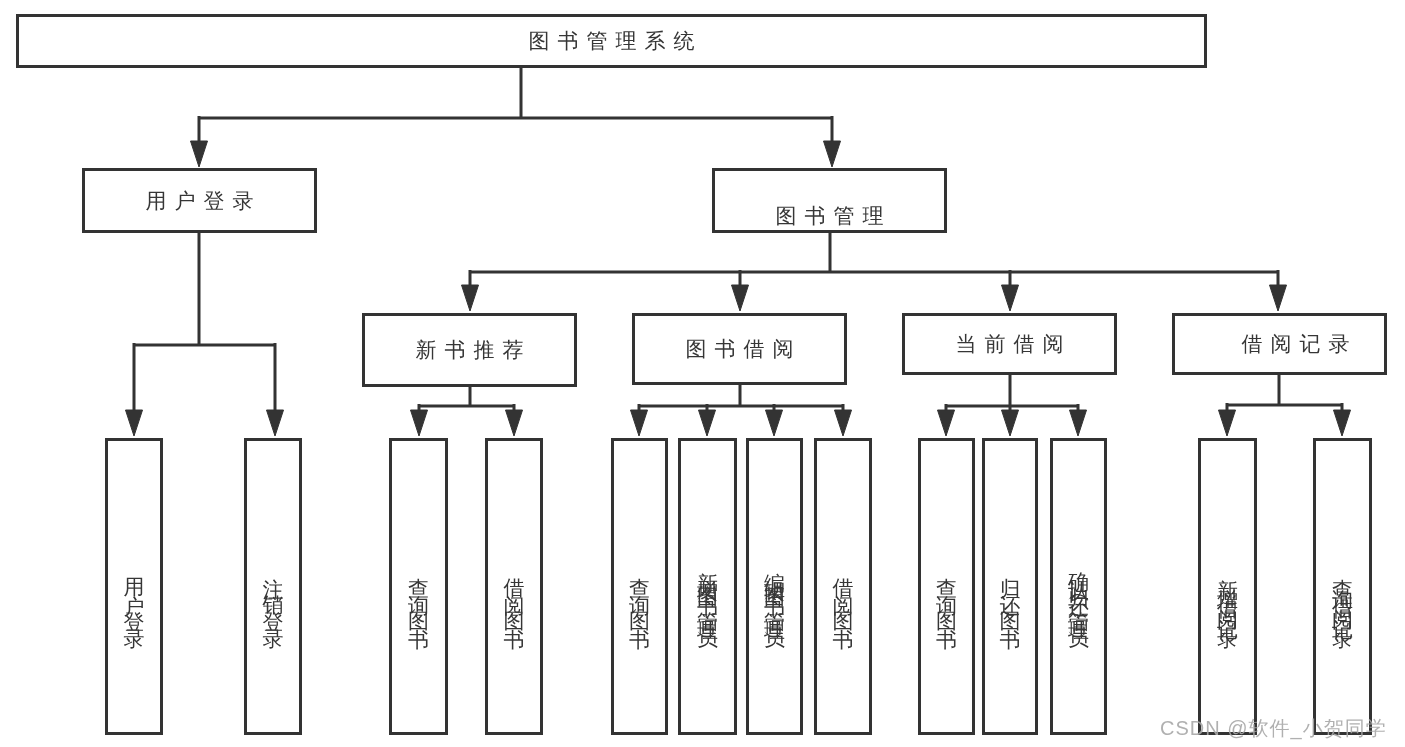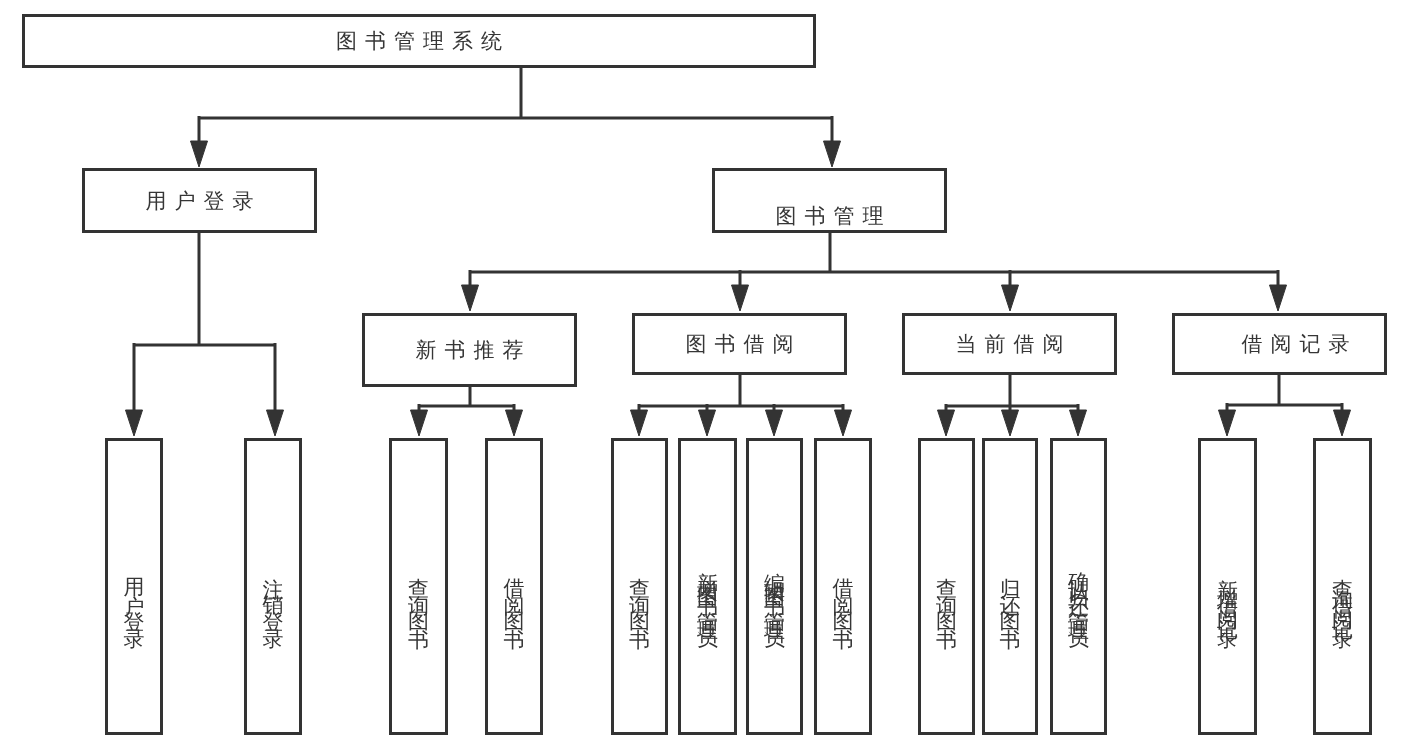--- a/index.html
+++ b/index.html
@@ -79,21 +79,21 @@
         <polygon points="834.5,410 851.5,410 843,436"></polygon>
         <polygon points="937.5,410 954.5,410 946,436"></polygon>
         <polygon points="1001.5,410 1018.5,410 1010,436"></polygon>
         <polygon points="1069.5,410 1086.5,410 1078,436"></polygon>
         <polygon points="1218.5,410 1235.5,410 1227,436"></polygon>
         <polygon points="1333.5,410 1350.5,410 1342,436"></polygon>
       </g>
   </svg>
 
   <div id="nodes">
-      <div class="node h" style="left: 22px; top: 14px; width: 794px; height: 54px;">
+      <div class="node h" style="left: 16px; top: 14px; width: 1191px; height: 54px;">
         <span style="letter-spacing: 8px; margin-right: -8px;">图书管理系统</span>
       </div>
       <div class="node h" style="left: 82px; top: 168px; width: 235px; height: 65px;">
         <span style="letter-spacing: 8px; margin-right: -8px;">用户登录</span>
       </div>
       <div class="node v" style="left: 105px; top: 438px; width: 58px; height: 297px;">
         <span style="letter-spacing: 17px; margin-bottom: -17px;">用户登录</span>
       </div>
       <div class="node v" style="left: 244px; top: 438px; width: 58px; height: 297px;">
         <span style="letter-spacing: 17px; margin-bottom: -17px;">注销登录</span>
@@ -103,21 +103,21 @@
       </div>
       <div class="node h" style="left: 362px; top: 313px; width: 215px; height: 74px;">
         <span style="letter-spacing: 8px; margin-right: -8px;">新书推荐</span>
       </div>
       <div class="node v" style="left: 389px; top: 438px; width: 59px; height: 297px;">
         <span style="letter-spacing: 17px; margin-bottom: -17px;">查询图书</span>
       </div>
       <div class="node v" style="left: 485px; top: 438px; width: 58px; height: 297px;">
         <span style="letter-spacing: 17px; margin-bottom: -17px;">借阅图书</span>
       </div>
-      <div class="node h" style="left: 632px; top: 313px; width: 215px; height: 62px;">
+      <div class="node h" style="left: 632px; top: 313px; width: 215px; height: 72px;">
         <span style="letter-spacing: 8px; margin-right: -8px;">图书借阅</span>
       </div>
       <div class="node v" style="left: 611px; top: 438px; width: 57px; height: 297px;">
         <span style="letter-spacing: 17px; margin-bottom: -17px;">查询图书</span>
       </div>
       <div class="node v" style="left: 678px; top: 438px; width: 59px; height: 297px;">
         <span style="letter-spacing: 8px; margin-bottom: -8px;">新增图书（管理员）</span>
       </div>
       <div class="node v" style="left: 746px; top: 438px; width: 57px; height: 297px;">
         <span style="letter-spacing: 8px; margin-bottom: -8px;">编辑图书（管理员）</span>
@@ -141,13 +141,14 @@
         <span style="letter-spacing: 8px; margin-right: -8px; margin-left: 32px;">借阅记录</span>
       </div>
       <div class="node v" style="left: 1198px; top: 438px; width: 59px; height: 297px;">
         <span style="letter-spacing: 10px; margin-bottom: -10px;">新增借阅记录</span>
       </div>
       <div class="node v" style="left: 1313px; top: 438px; width: 59px; height: 297px;">
         <span style="letter-spacing: 10px; margin-bottom: -10px;">查询借阅记录</span>
       </div>
     </div>
 
+  <div id="watermark">CSDN @软件_小贺同学</div>
 </div>
 
 </body></html>

